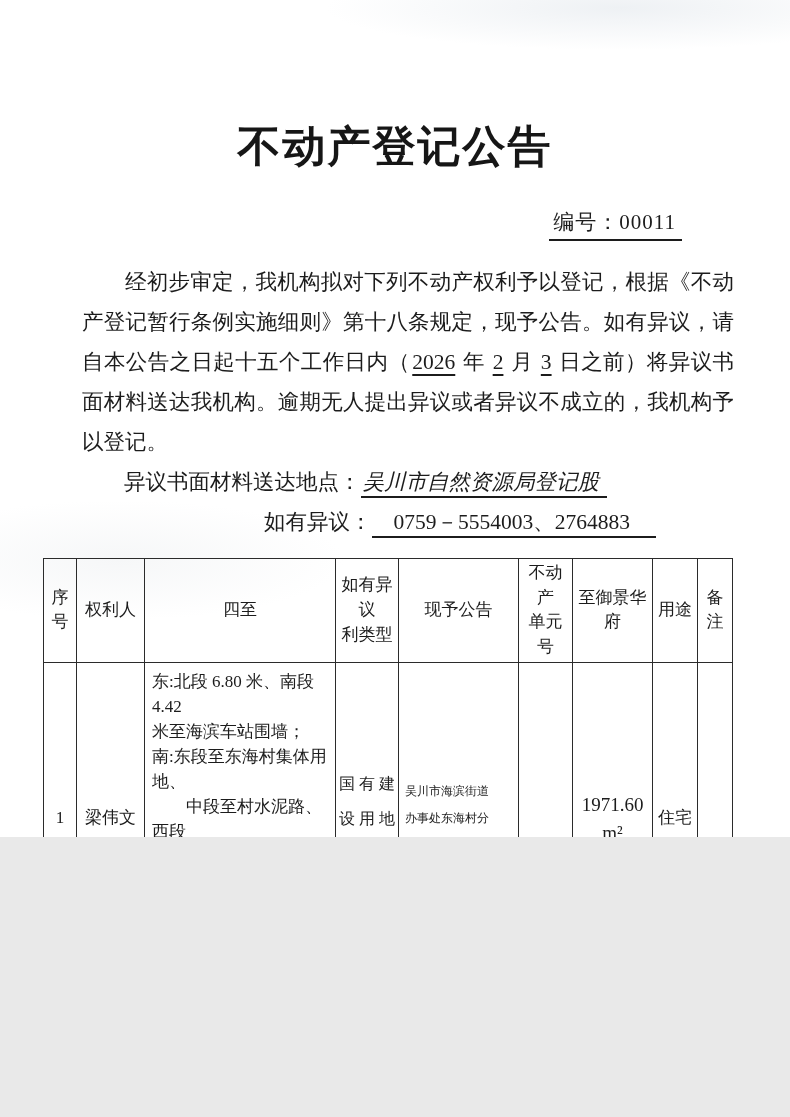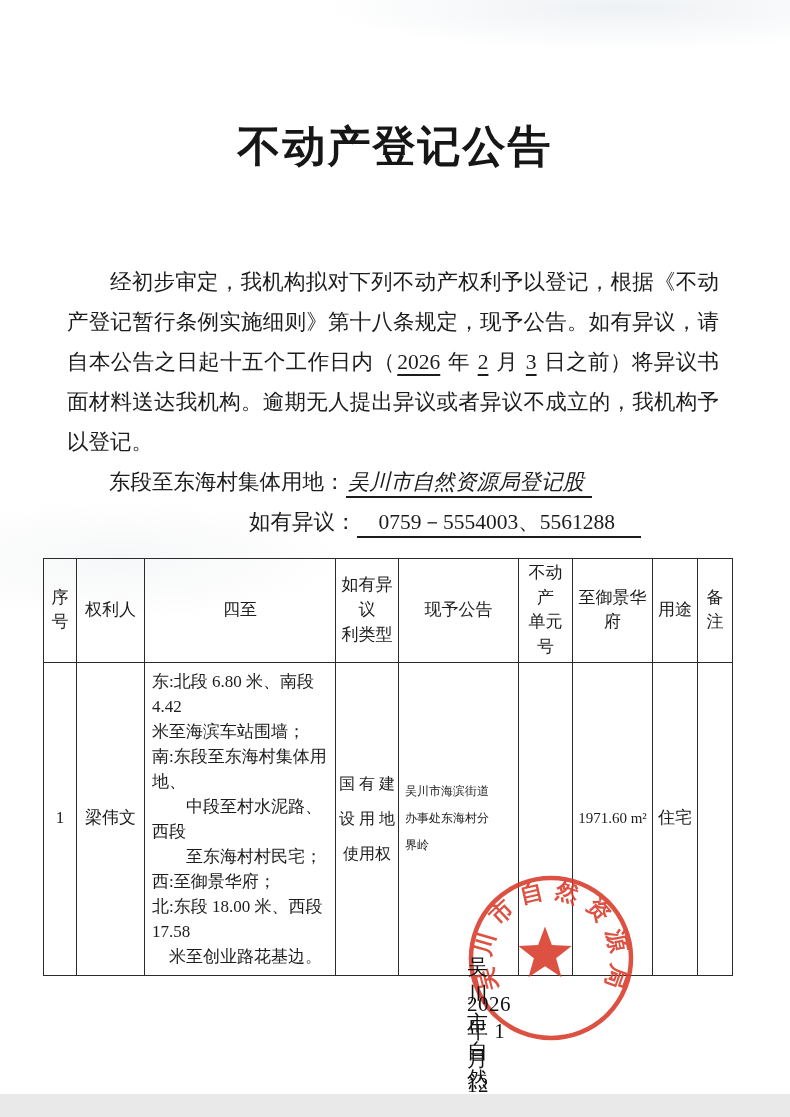--- a/index.html
+++ b/index.html
@@ -1,18 +1,18 @@
 <!DOCTYPE html>
 <html><head>
 <meta charset="utf-8">
 <style>
   html,body { margin:0; padding:0; background:#e9e9e9; }
   .page {
     position:relative;
-    width:790px; height:1094px;
+    width:790px; height:837px;
     margin:0 auto;
     background:
       radial-gradient(ellipse 420px 60px at 620px 8px, #eef1f4 0%, rgba(255,255,255,0) 70%),
       radial-gradient(ellipse 300px 80px at 120px 560px, #f6f7f8 0%, rgba(255,255,255,0) 75%),
       #ffffff;
     font-family:"Liberation Serif","DejaVu Serif",serif;
     color:#1c1c1c;
     overflow:hidden;
   }
   .title {
@@ -25,21 +25,21 @@
     color:#161616;
   }
   .doc-no {
     position:absolute; top:208px; right:108px;
     font-size:21px;
     border-bottom:2px solid #1c1c1c;
     padding:0 6px 3px 4px;
     letter-spacing:1px;
   }
   .body-block {
-    position:absolute; top:262px; left:67px; width:652px;
+    position:absolute; top:262px; left:82px; width:652px;
     font-size:21.5px; line-height:40px;
   }
   .intro {
     margin:0;
     text-indent:2em;
     text-align:justify;
   }
   .u-inline {
     text-decoration:underline;
     text-underline-offset:5px;
@@ -81,49 +81,52 @@
     line-height:25px;
     padding:6px 5px 6px 7px;
   }
   .reg-table td.cell-location {
     text-align:left;
     font-size:12px;
     line-height:27px;
     padding:2px 4px 2px 6px;
   }
   .reg-table td.cell-type { font-size:16px; line-height:35px; }
-  .reg-table td.cell-area { font-size:15px; }
+  .reg-table td.cell-area { font-size:19px; }
   .footer-block { position:absolute; left:0; top:0; }
   .seal-svg { position:absolute; left:451px; top:858px; opacity:0.88; }
   .org-name {
     position:absolute; left:467px; top:953px;
     font-size:21px; letter-spacing:0.5px; color:#111;
   }
   .org-date {
     position:absolute; left:467px; top:992px;
     font-size:21px; letter-spacing:0.5px; color:#111;
   }
 </style>
 </head>
 <body>
 
 <div class="page">
 
   <div class="title">不动产登记公告</div>
 
+  <div class="doc-no">
+    <span>编号：</span><span>00011</span>
+  </div>
 
   <div class="body-block">
     <p class="intro"><span>经初步审定，我机构拟对下列不动产权利予以登记，根据《不动产登记暂行条例实施细则》第十八条规定，现予公告。如有异议，请自本公告之日起十五个工作日内（</span><span class="u-inline">2026</span><span> 年 </span><span class="u-inline">2</span><span> 月 </span><span class="u-inline">3</span><span> 日之前）将异议书面材料送达我机构。逾期无人提出异议或者异议不成立的，我机构予以登记。</span></p>
 
     <div class="delivery-line">
-      <span>东段至东海村集体用地：</span><span class="delivery-value">吴川市自然资源局登记股</span>
+      <span>异议书面材料送达地点：</span><span class="delivery-value">吴川市自然资源局登记股</span>
     </div>
 
     <div class="contact-line">
-      <span>如有异议：</span><span class="contact-value">0759－5554003、5561288</span>
+      <span>如有异议：</span><span class="contact-value">0759－5554003、2764883</span>
     </div>
   </div>
 
   <table class="reg-table">
     <colgroup>
       <col style="width:33px">
         <col style="width:68px">
         <col style="width:191px">
       <col style="width:63px">
         <col style="width:120px">

